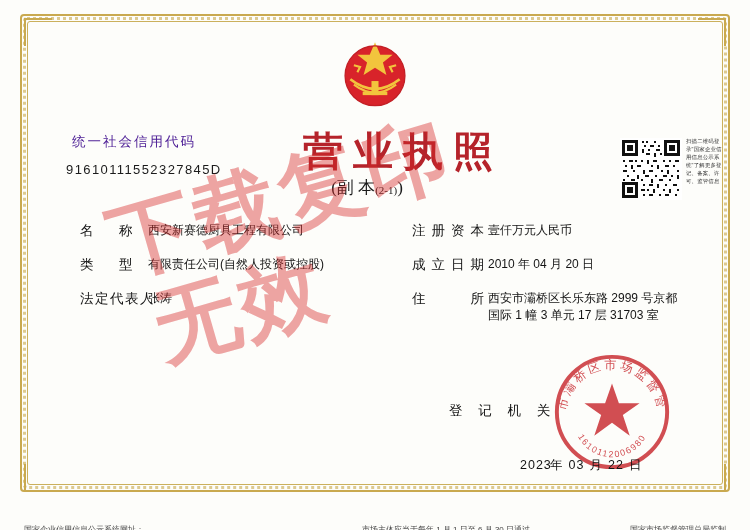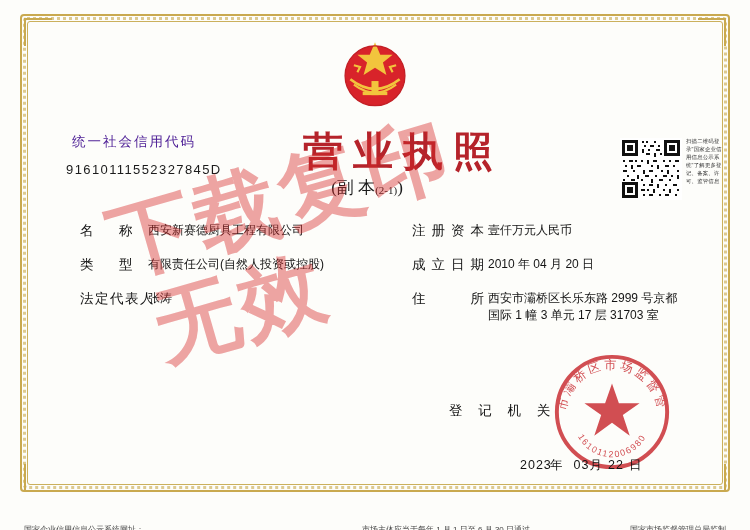--- a/index.html
+++ b/index.html
@@ -175,21 +175,21 @@
   }
   .date-line {
     position: absolute;
     left: 520px; top: 447px;
     font-size: 12.5px;
     color: #141414;
     letter-spacing: 1px;
   }
   .date-line span { display: inline-block; }
   .date-line .y { width: 30px; text-align: center; }
-  .date-line .m { width: 26px; text-align: right; margin-top: 11px; }
+  .date-line .m { width: 26px; text-align: center; margin-top: 11px; }
   .date-line .d { width: 26px; text-align: center; }
   .date-line .u { color: #141414; }
 
   
   .seal {
     position: absolute;
     left: 548px; top: 348px;
     width: 128px; height: 128px;
     opacity: .82;
   }

